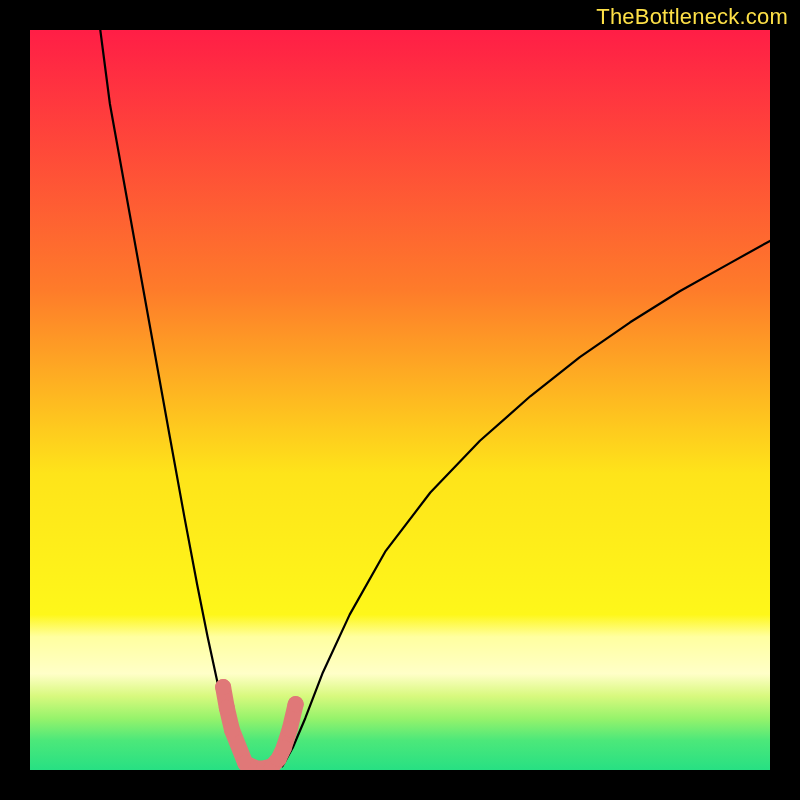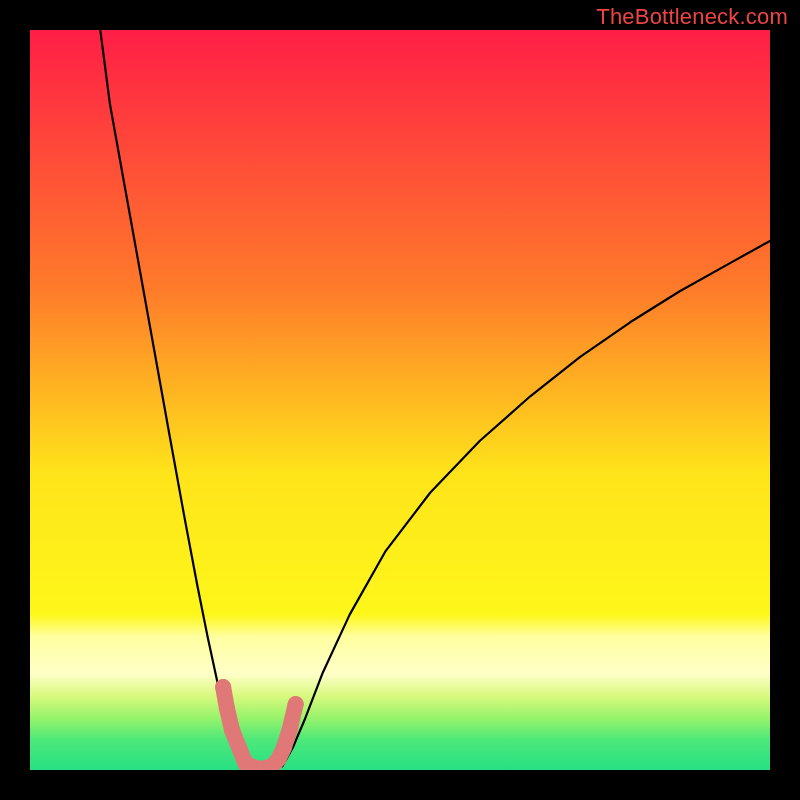--- a/index.html
+++ b/index.html
@@ -9,21 +9,21 @@
     height: 800px;
     background: #000;
     position: relative;
   }
   .watermark {
     position: absolute;
     top: 4px;
     right: 12px;
     font-family: Arial, Helvetica, sans-serif;
     font-size: 22px;
-    color: #ef4444;
+    color: #fde047;
     letter-spacing: 0.2px;
     z-index: 10;
   }
   .plot {
     position: absolute;
     left: 30px;
     top: 30px;
     width: 740px;
     height: 740px;
   }

